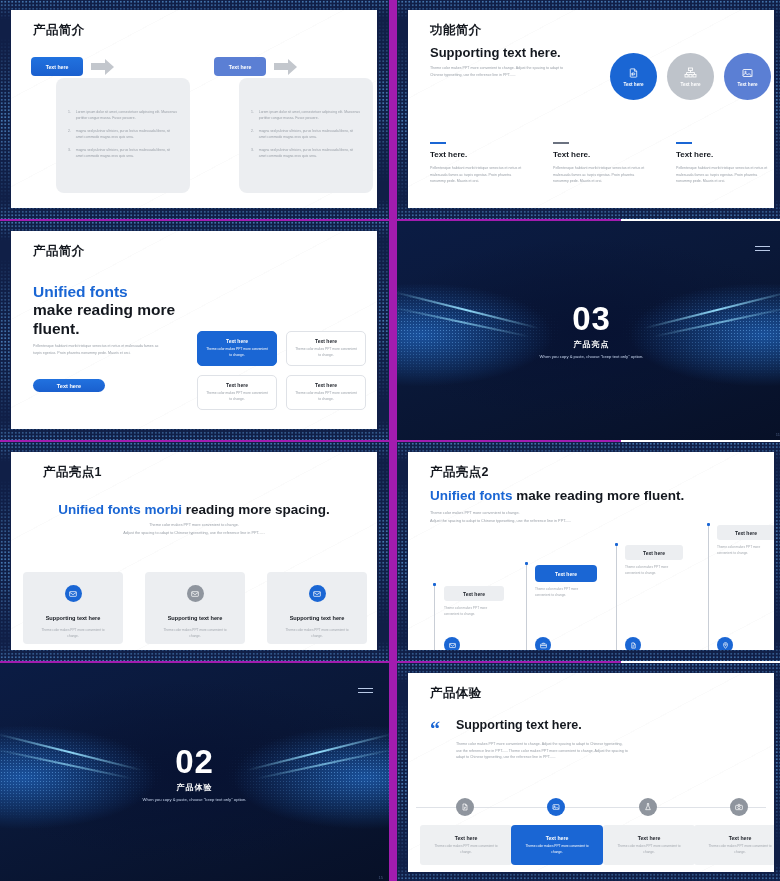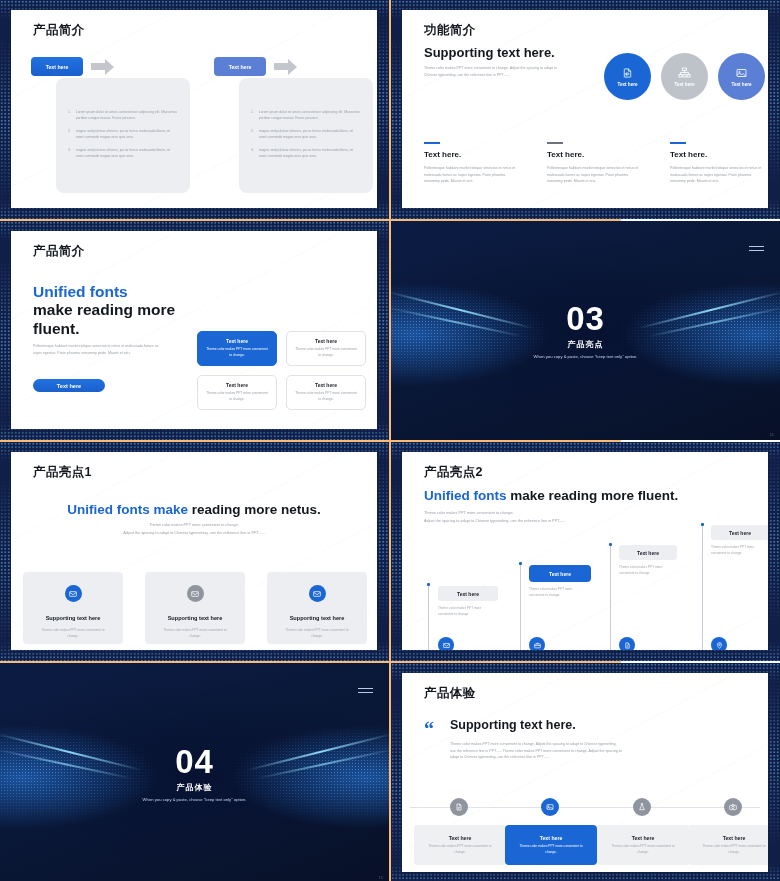--- a/index.html
+++ b/index.html
@@ -7,22 +7,22 @@
   body{
     width:780px; height:881px;
     font-family:"Liberation Sans","DejaVu Sans",sans-serif;
     overflow:hidden;
   }
   .grid{
     width:621px; height:881px;
     display:grid;
     grid-template-columns:389px 389px;
     grid-template-rows:219px 219px 219px 220px;
-    gap:2px 2px;
-    background:#fdba74;
+    gap:2px 8px;
+    background:#a21caf;
   }
   .slide{ position:relative; overflow:hidden; background:#0d1a3d; }
 
   
   .darkbg{
     position:absolute; inset:0;
     background:
       radial-gradient(ellipse 55% 38% at 6% 52%, rgba(40,130,240,.55), rgba(16,40,95,0) 62%),
       radial-gradient(ellipse 55% 38% at 94% 52%, rgba(40,130,240,.55), rgba(16,40,95,0) 62%),
       radial-gradient(ellipse 80% 60% at 50% 50%, rgba(7,18,50,.92), rgba(7,18,50,0) 70%),
@@ -320,25 +320,25 @@
       <div class="numsub">产品亮点</div>
       <div class="numcap">When you copy &amp; paste, choose "keep text only" option.</div>
     </div>
     <div class="pgnum dark">11</div>
   </div>
 
   <div class="slide">
     <div class="frame"></div>
     <div class="page">
       <div class="wm"></div>
-      <div style="position:absolute;left:22px;top:12px;" class="title">产品亮点1</div>
+      <div style="position:absolute;left:32px;top:12px;" class="title">产品亮点1</div>
 
       <div style="position:absolute;left:0;right:0;top:50px;text-align:center;font-size:13.5px;font-weight:700;color:#14181f;">
-        <span class="accentblue">Unified fonts make</span>
-        <span>reading more netus.</span>
+        <span class="accentblue">Unified fonts morbi</span>
+        <span>reading more spacing.</span>
       </div>
       <div style="position:absolute;left:0;right:0;top:70px;text-align:center;font-size:3.8px;color:#9aa0a8;line-height:2;">
         <div>Theme color makes PPT more convenient to change.</div>
         <div>Adjust the spacing to adapt to Chinese typesetting, use the reference line in PPT......</div>
       </div>
 
       <div class="feat" style="position:absolute;left:12px;top:120px;width:100px;height:72px;">
         <div class="iconcirc ic-blue" style="width:17px;height:17px;margin-top:13px;">
           <svg width="8" height="8" viewBox="0 0 24 24" fill="none" stroke="#fff" stroke-width="2.2">
             <rect x="2" y="5" width="20" height="14" rx="1.5"></rect>
@@ -438,21 +438,21 @@
     <div class="dots"></div>
     <div class="streak" style="left:-6px;top:88px;width:150px;transform:rotate(14deg);"></div>
     <div class="streak" style="left:-6px;top:100px;width:140px;transform:rotate(12deg);opacity:.7;"></div>
     <div class="streak" style="right:-6px;top:88px;width:150px;transform:rotate(-14deg);"></div>
     <div class="streak" style="right:-6px;top:100px;width:140px;transform:rotate(-12deg);opacity:.7;"></div>
     <div class="menuicon">
         <i></i>
         <i></i>
       </div>
     <div style="position:absolute;inset:0;display:flex;flex-direction:column;align-items:center;justify-content:center;">
-      <div class="numbig">04</div>
+      <div class="numbig">02</div>
       <div class="numsub">产品体验</div>
       <div class="numcap">When you copy &amp; paste, choose "keep text only" option.</div>
     </div>
     <div class="pgnum dark">15</div>
   </div>
 
   <div class="slide">
     <div class="frame"></div>
     <div class="page">
       <div class="wm"></div>

